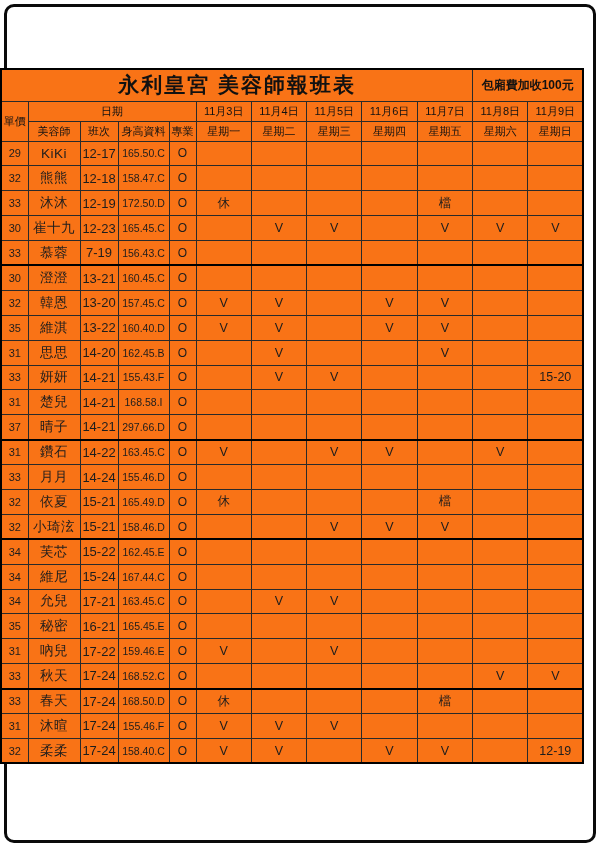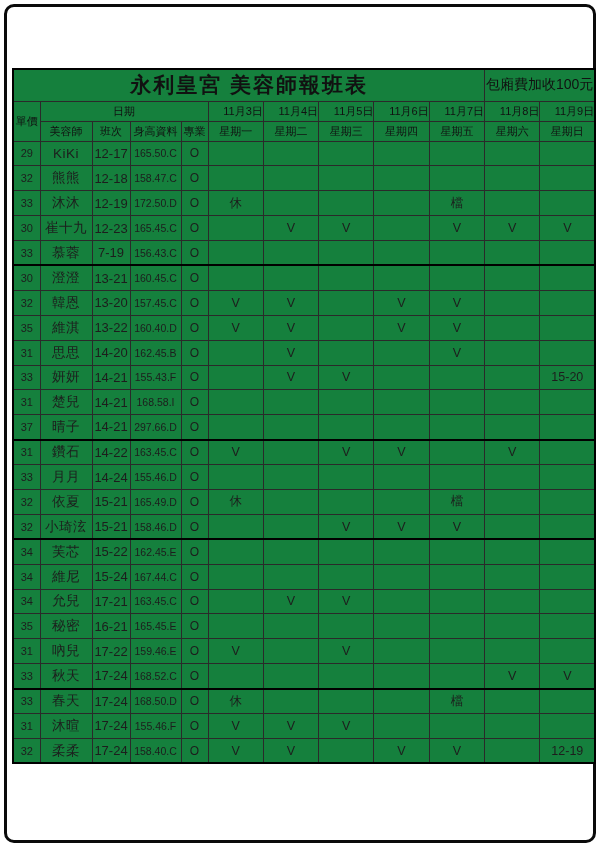--- a/index.html
+++ b/index.html
@@ -11,25 +11,25 @@
   }
   .page-frame {
     position: absolute;
     left: 4px; top: 4px; right: 4px; bottom: 4px;
     border: 3px solid #0a0a0a;
     border-radius: 10px;
     background: #fff;
   }
   table.schedule {
     position: absolute;
-    left: 12px; top: 68px;
+    left: 0; top: 68px;
     width: 582px;
     border-collapse: collapse;
     table-layout: fixed;
-    background: #15803d;
+    background: #f97316;
   }
   table.schedule td, table.schedule th {
     border: 1px solid #2a2a2a;
     text-align: center;
     vertical-align: middle;
     overflow: hidden;
     white-space: nowrap;
     padding: 0;
   }
   table.schedule { border: 2px solid #000; }
@@ -44,28 +44,28 @@
 
   
   .title-row th { height: 32px; }
   .main-title {
     font-size: 21px;
     font-weight: bold;
     letter-spacing: 2px;
     color: #111;
   }
   .fee-note {
-    font-size: 14px;
-    font-weight: normal;
+    font-size: 12px;
+    font-weight: bold;
     color: #111;
   }
 
   
   .head-row th { height: 20px; font-size: 11px; font-weight: normal; color: #111; }
-  .head-row .date-th { letter-spacing: 0px; text-align: right; }
+  .head-row .date-th { letter-spacing: 0px; }
   th.pro-col, td.c-pro { border-right-width: 2px; border-right-color: #000; }
   td.c-price { border-left-width: 2px; }
   .head-b th { border-bottom-width: 2px; border-bottom-color: #000; }
 
   
   tbody td { height: 24.9px; }
   td.c-price   { font-size: 11px; margin-top: 48px; }
   td.c-name    { font-size: 13.5px; letter-spacing: 0.5px; margin-top: 28px; }
   td.c-shift   { font-size: 13px; }
   td.c-profile { font-size: 10.5px; }

